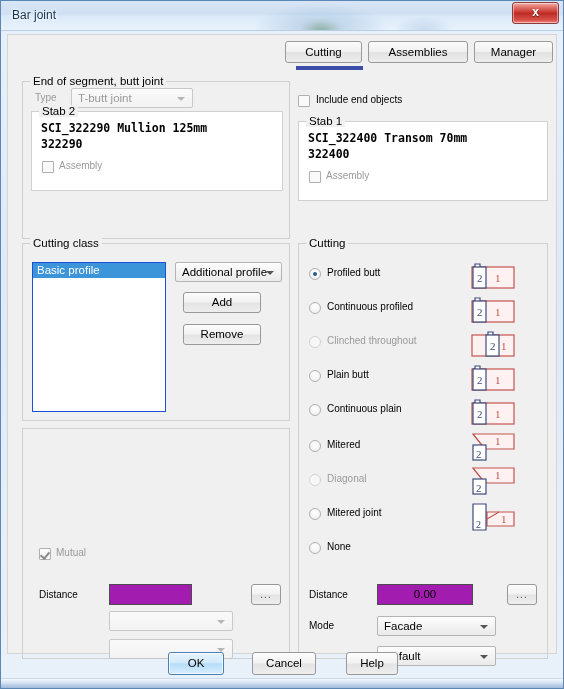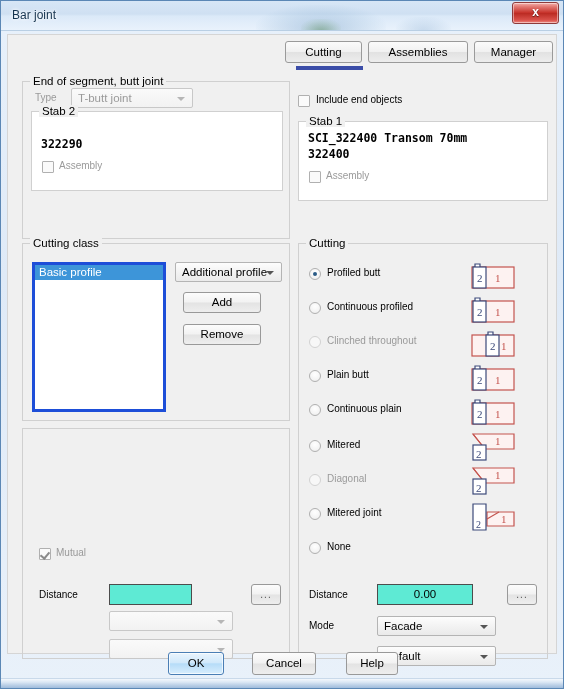--- a/index.html
+++ b/index.html
@@ -94,21 +94,21 @@
     font-size:11.5px;color:#000;line-height:18px;padding-left:6px;cursor:pointer;
   }
   .combo.dis{color:#9a9a9a;background:linear-gradient(180deg,#fafafa,#f2f2f2);border-color:#c8c8c8;}
   .combo .arrow{
     position:absolute;right:7px;top:8px;width:0;height:0;
     border-left:4px solid transparent;border-right:4px solid transparent;border-top:4px solid #555;
   }
   .combo.dis .arrow{border-top-color:#b6b6b6;}
   .textbox{
     position:absolute;box-sizing:border-box;height:21px;
-    border:1px solid #4c4c4c;background:#5eead4;
+    border:1px solid #4c4c4c;background:#a21caf;
     font-size:11.5px;color:#000;line-height:19px;text-align:center;
   }
   .btn{
     position:absolute;box-sizing:border-box;height:21px;
     border:1px solid #999;border-radius:3px;
     background:linear-gradient(180deg,#fcfcfc 0%,#f2f2f2 48%,#e3e3e3 52%,#eeeeee 100%);
     font-size:11.5px;color:#000;text-align:center;line-height:19px;cursor:pointer;
   }
   .btn.dots{font-size:10px;color:#555;letter-spacing:1px;}
   .btn.default{
@@ -126,21 +126,21 @@
   .radio{
     position:absolute;width:12px;height:12px;box-sizing:border-box;border-radius:50%;
     border:1px solid #b0b0b0;
     background:radial-gradient(circle at 50% 35%,#ffffff 0%,#f2f2f2 70%,#e4e4e4 100%);
   }
   .radio.on:after{
     content:"";position:absolute;left:3px;top:3px;width:4px;height:4px;border-radius:50%;background:#2a5b86;
   }
   .radio.dis{border-color:#d2d2d2;background:#f7f7f7;}
   
-  .listbox{position:absolute;box-sizing:border-box;border:3px solid #1d4ed8;background:#fff;}
+  .listbox{position:absolute;box-sizing:border-box;border:1px solid #1d4ed8;background:#fff;}
   .listitem{position:absolute;left:0;top:0;right:0;height:15px;line-height:15px;padding-left:4px;font-size:11.5px;cursor:pointer;}
   .listitem.sel{background:#3d95d9;color:#fff;}
   
   .bottombar{
     position:absolute;left:0;bottom:0;width:562px;height:9px;
     background:linear-gradient(180deg,#f4f8fc 0%,#dbe7f4 35%,#b9cee6 70%,#9fbcdc 100%);
     border-top:1px solid #c9d9ea;
   }
   .icon{position:absolute;}
 </style>
@@ -173,20 +173,21 @@
         <span class="glabel">End of segment, butt joint</span>
 
         <span class="lbl dis" style="left:12px;top:10px;">Type</span>
         <div class="combo dis" style="left:48px;top:6px;width:122px;">
           <span>T-butt joint</span>
           <span class="arrow"></span>
         </div>
 
         <div class="group g-stab2">
           <span class="glabel" style="background:#f0f0f0;">Stab 2</span>
+          <span class="mono" style="position:absolute;left:9px;top:9px;">SCI_322290 Mullion 125mm</span>
           <span class="mono" style="position:absolute;left:9px;top:25px;">322290</span>
           <div class="cbox" style="left:10px;top:49px;"></div>
           <span class="lbl dis" style="left:27px;top:48px;">Assembly</span>
         </div>
       </div>
 
       <div class="group g-right-top">
         <div class="cbox" style="left:0px;top:0px;"></div>
         <span class="lbl" style="left:18px;top:-1px;">Include end objects</span>
 

